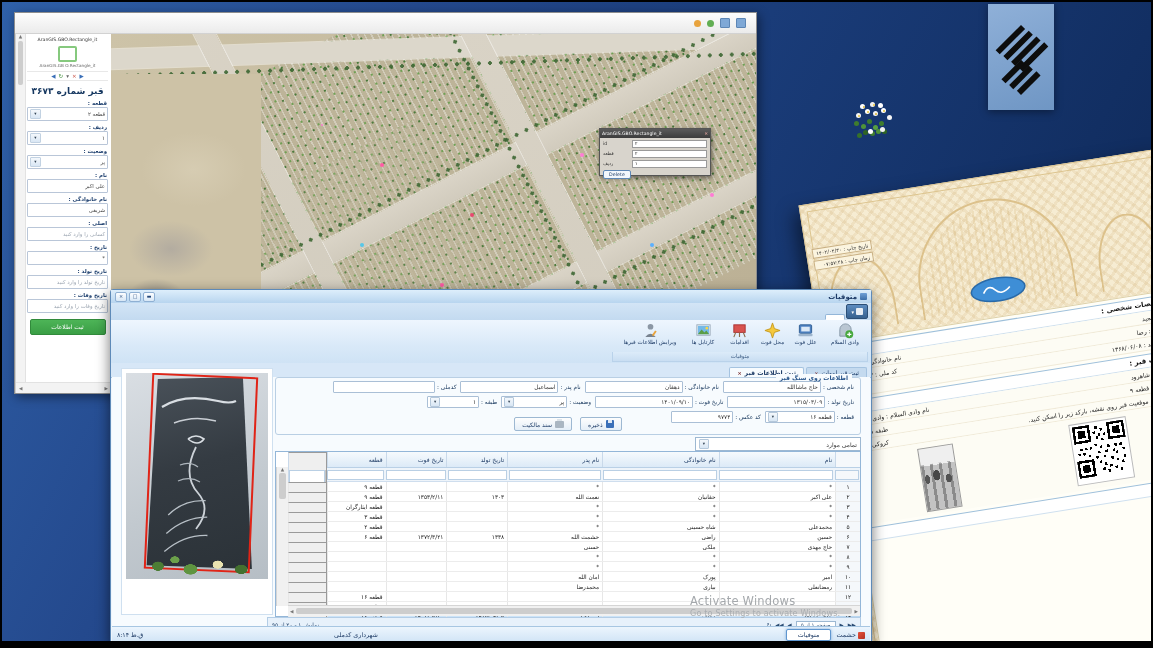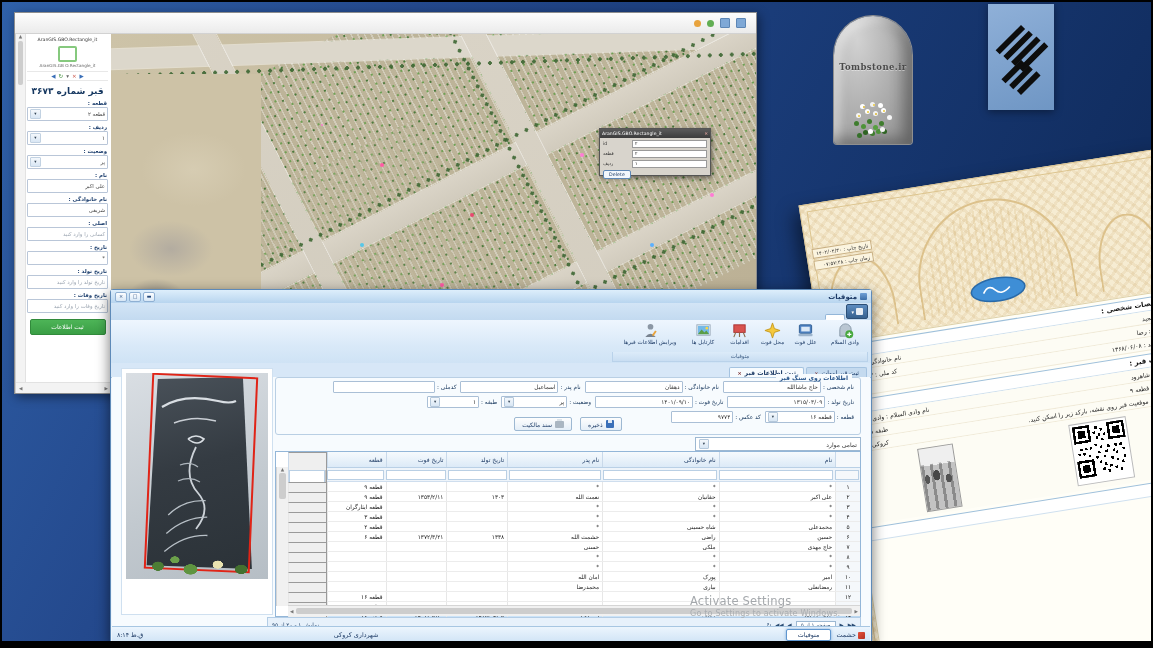--- a/index.html
+++ b/index.html
@@ -397,23 +397,20 @@
       <div>
 
       <div class="c-note"></div>
           <div class="c-note"></div>
           <div class="c-note"></div>
           <div class="c-note"></div>
         </div>
     </div>
   </div>
 
-  <div class="ts-stone">
-    <div class="ts-brand">Tombstone.ir</div>
-  </div>
   <div class="ts-dirt"></div>
   <div class="ts-flowers">
     <div class="fl-g"></div>
     <div class="fl-w"></div>
     <div class="fl-y"></div>
   </div>
 
   <div class="logo-panel">
     <svg width="58" height="84" viewBox="0 0 60 84">
       <g stroke="#0d0d0d" stroke-width="6" stroke-linecap="square">
@@ -937,21 +934,21 @@
       </div>
     </div>
 
     <div class="aw-status">
       <div class="st-exit">
         <span class="ex-ico"></span>
         <span>حشمت</span>
       </div>
       <div class="st-btn">متوفیات</div>
       <div class="sp1"></div>
-      <div>شهرداری کروکی</div>
+      <div>شهرداری کدملی</div>
       <div class="sp2"></div>
       <div class="st-time">۸:۱۴ ق.ظ</div>
     </div>
 
     <div class="photo-panel">
       <div class="photo-img">
         <div class="stone"></div>
         <svg width="110" height="190" viewBox="0 0 110 190" style="position:absolute;left:18px;top:8px">
           <path d="M18 26 Q40 12 74 20 Q86 23 92 20" stroke="#d9dee3" stroke-width="2.2" fill="none"></path>
           <path d="M30 42 Q50 34 72 40" stroke="#c9ced4" stroke-width="1.4" fill="none"></path>
@@ -963,17 +960,17 @@
           <path d="M20 146 q22 -10 44 -3" stroke="#b8c0c7" stroke-width="1.3" fill="none" transform="rotate(-18 42 142)"></path>
           <path d="M18 164 q24 -10 46 -2" stroke="#b8c0c7" stroke-width="1.3" fill="none" transform="rotate(-18 40 160)"></path>
         </svg>
         <div class="redbox"></div>
         <div class="bush"></div>
       </div>
     </div>
   </div>
 
   <div class="wm">
-    <div>Activate Settings</div>
+    <div>Activate Windows</div>
     <div class="wm2">Go to Settings to activate Windows.</div>
   </div>
 
 </div>
 
 </body></html>

